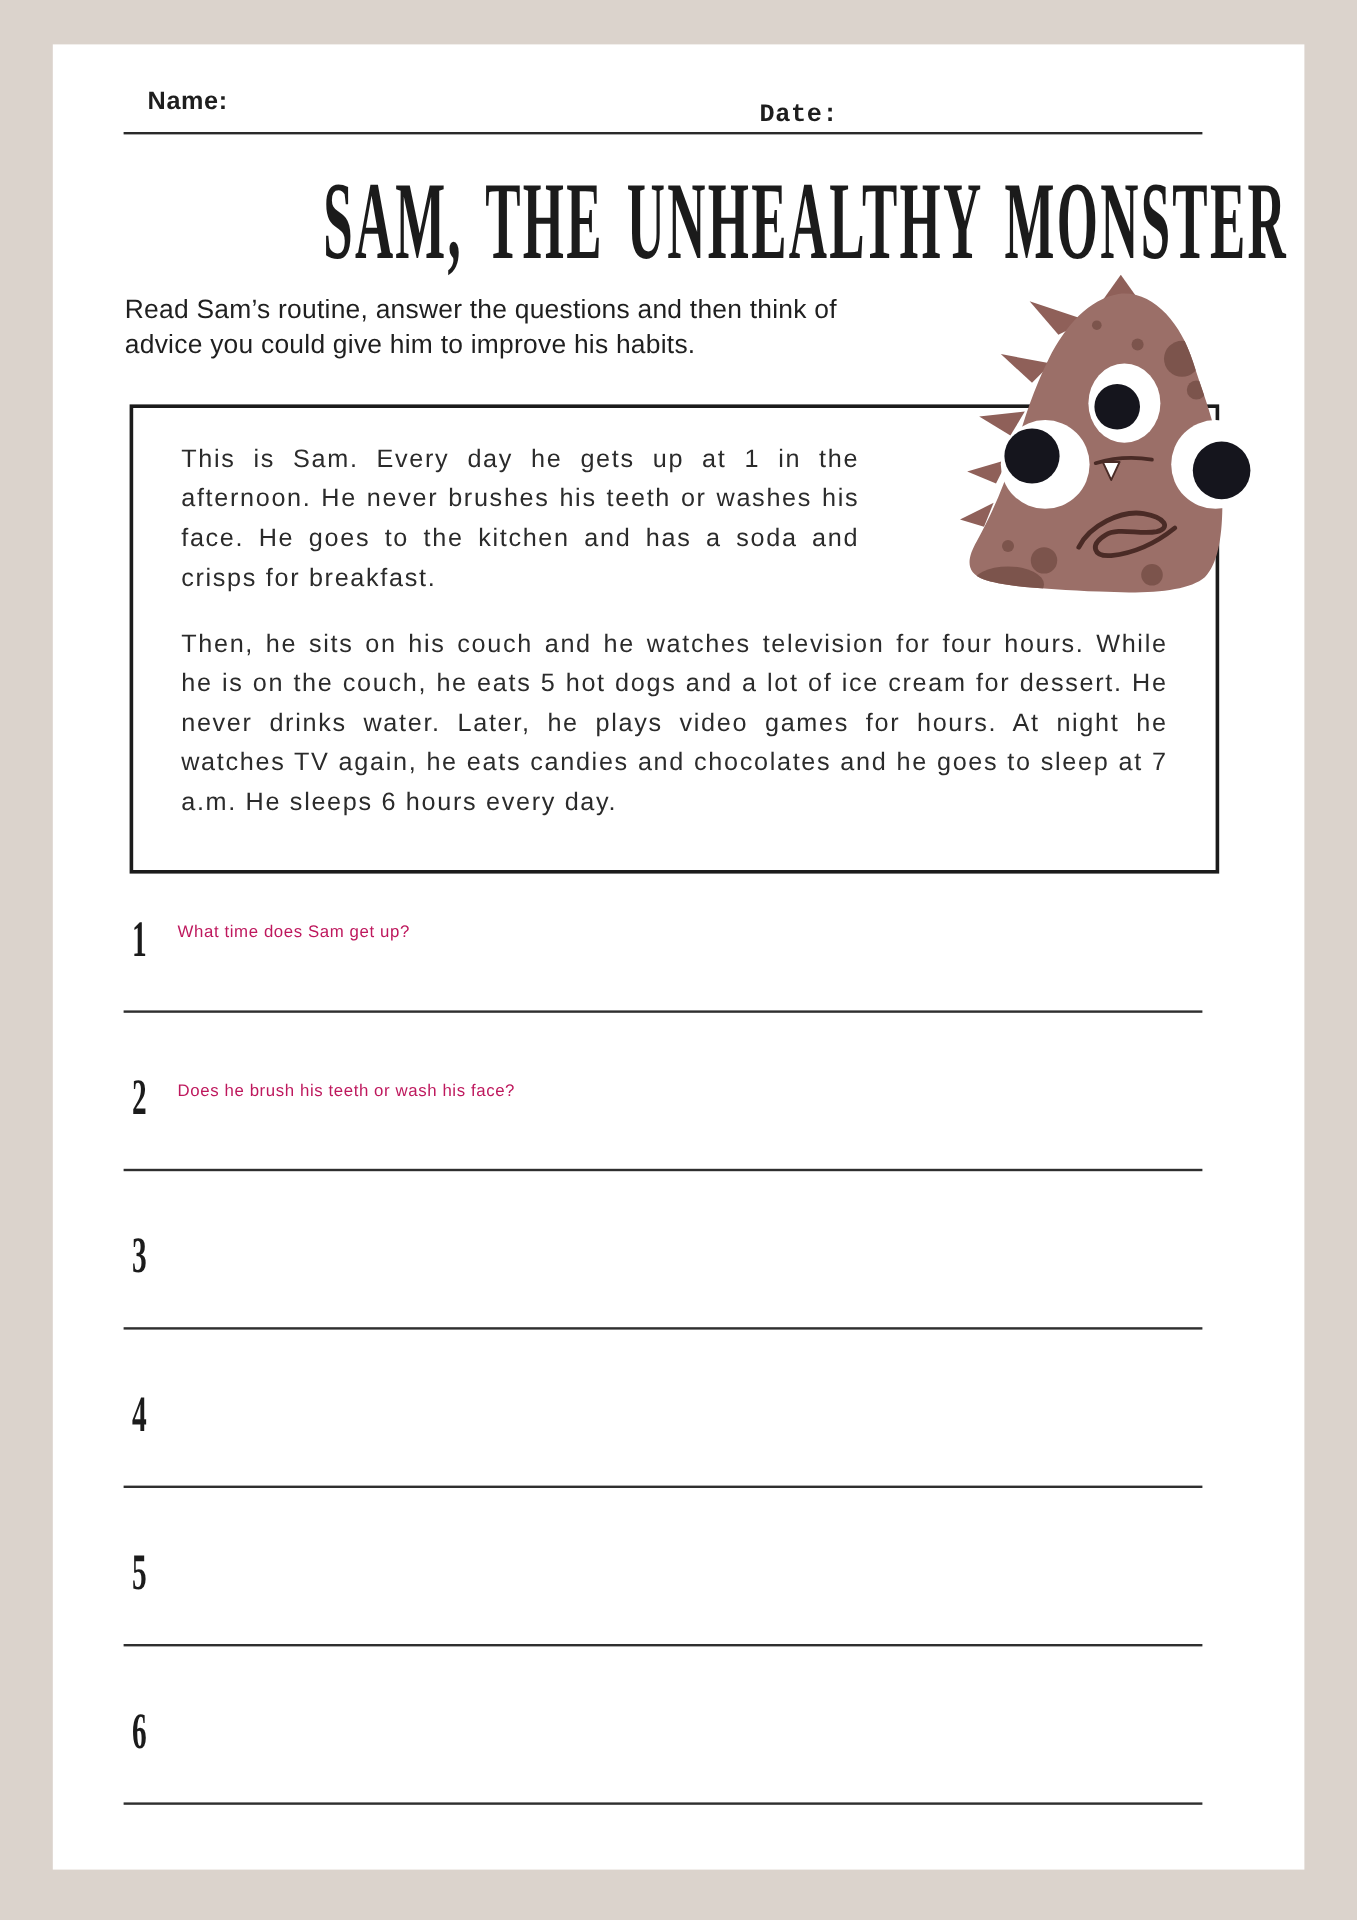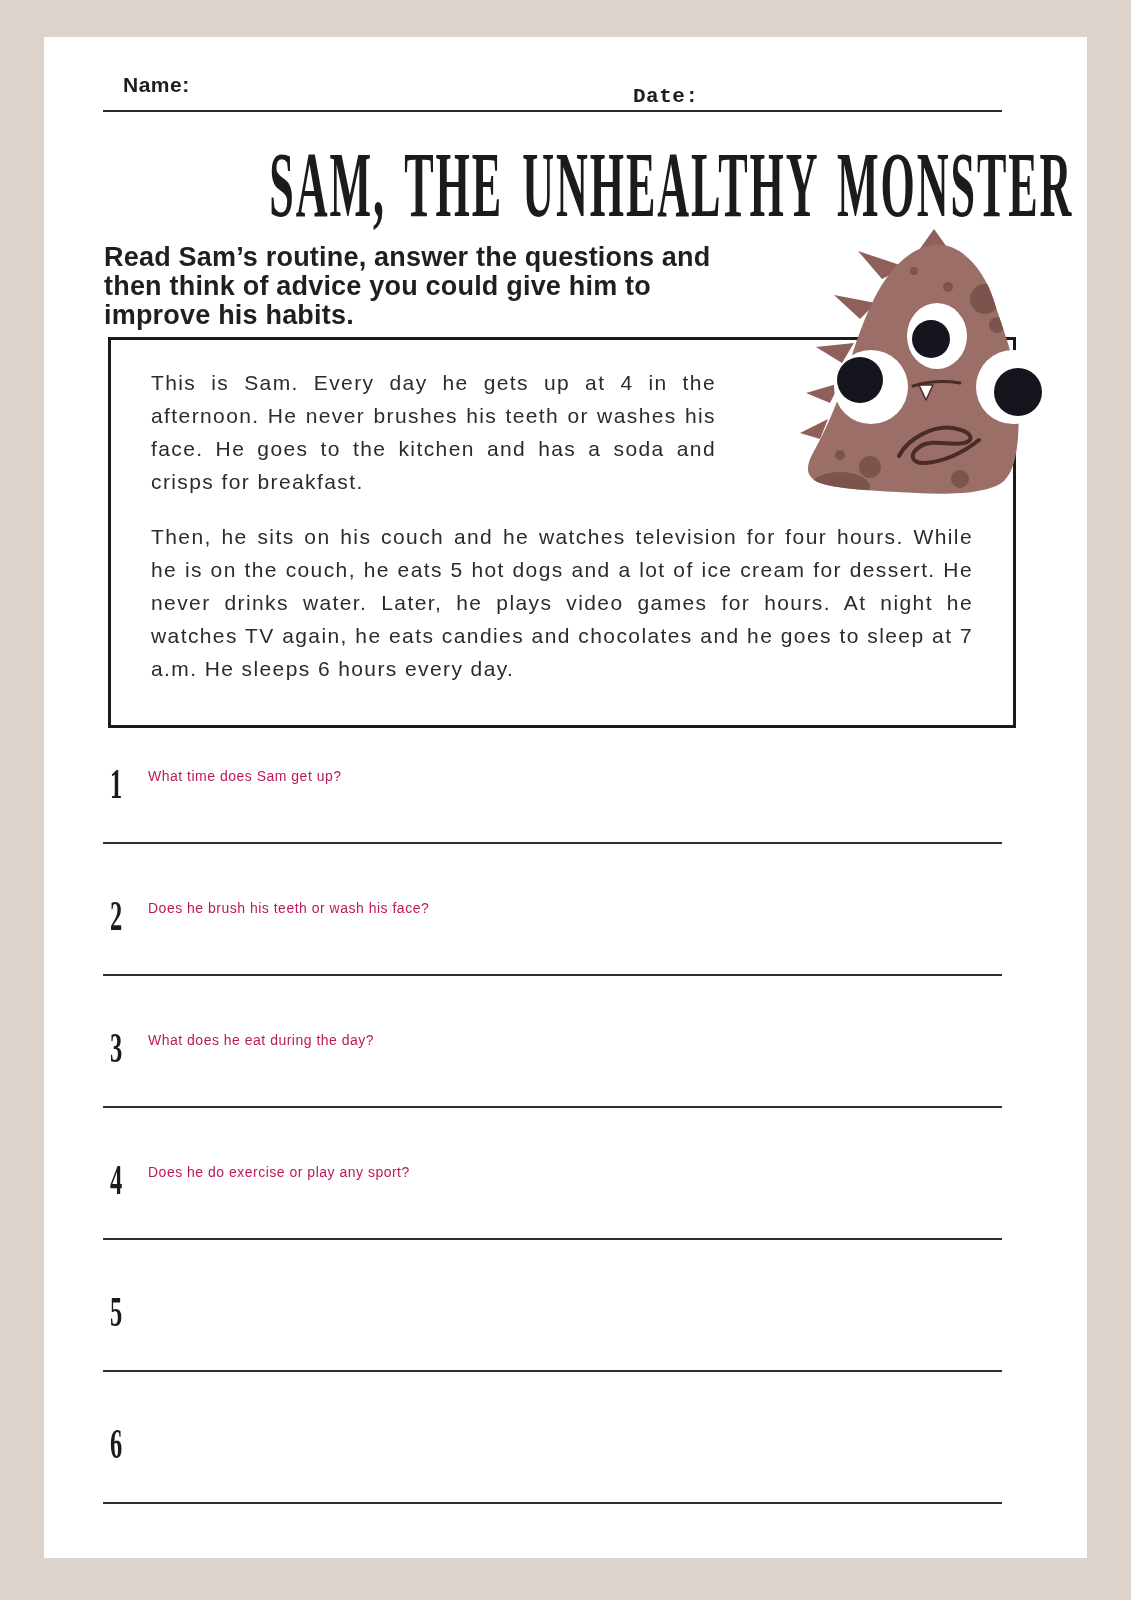--- a/index.html
+++ b/index.html
@@ -35,21 +35,21 @@
     text-align: center;
     letter-spacing: 3px;
     word-spacing: 10px;
     white-space: nowrap;
     transform: scale(0.63, 1.32);
     transform-origin: 50% 0;
   }
   
   .instructions {
     position: absolute; top: 206px; left: 60px; width: 620px;
-    font-weight: bold; font-size: 27px; line-height: 29px;
+    font-weight: normal; font-size: 22px; line-height: 29px;
     color: #1f1f1f; letter-spacing: 0.2px;
   }
   
   .passage-box {
     position: absolute; top: 300px; left: 64px; width: 908px; height: 391px;
     border: 3px solid #1b1b1b;
     background: #ffffff;
     padding: 26px 40px 28px 40px;
     z-index: 1;
   }
@@ -139,21 +139,21 @@
 
     <g>
       <path d="M 117,157 Q 140,150 164,154" stroke="#4a2b26" stroke-width="3" fill="none" stroke-linecap="round"></path>
       <path d="M 123,156 L 137,156 L 130,171 Z" fill="#ffffff" stroke="#4a2b26" stroke-width="1.5" stroke-linejoin="round"></path>
     </g>
 
     <path fill="none" stroke="#4a2b26" stroke-width="4" stroke-linecap="round" d="M 103,227 C 112,209 138,196 157,199 C 175,202 180,211 168,214 C 154,217 136,210 125,217 C 112,225 115,235 130,234 C 150,232 168,223 183,211"></path>
   </svg>
 
   <div class="passage-box">
-    <p class="passage-p1">This is Sam. Every day he gets up at 4 in the afternoon. He never brushes his teeth or washes his face. He goes to the kitchen and has a soda and crisps for breakfast.</p>
+    <p class="passage-p1">This is Sam. Every day he gets up at 1 in the afternoon. He never brushes his teeth or washes his face. He goes to the kitchen and has a soda and crisps for breakfast.</p>
     <p class="passage-p2">Then, he sits on his couch and he watches television for four hours. While he is on the couch, he eats 5 hot dogs and a lot of ice cream for dessert. He never drinks water. Later, he plays video games for hours. At night he watches TV again, he eats candies and chocolates and he goes to sleep at 7 a.m. He sleeps 6 hours every day.</p>
   </div>
 
   <div class="questions">
 
     <div class="question">
       <div class="qrow">
         <span class="qnum">1</span>
         <span class="qtext">What time does Sam get up?</span>
       </div>
@@ -164,29 +164,27 @@
       <div class="qrow">
         <span class="qnum">2</span>
         <span class="qtext">Does he brush his teeth or wash his face?</span>
       </div>
       <div class="answer-line"></div>
     </div>
 
     <div class="question">
       <div class="qrow">
         <span class="qnum">3</span>
-        <span class="qtext">What does he eat during the day?</span>
       </div>
       <div class="answer-line"></div>
     </div>
 
     <div class="question">
       <div class="qrow">
         <span class="qnum">4</span>
-        <span class="qtext">Does he do exercise or play any sport?</span>
       </div>
       <div class="answer-line"></div>
     </div>
 
     <div class="question">
       <div class="qrow">
         <span class="qnum">5</span>
       </div>
       <div class="answer-line"></div>
     </div>

